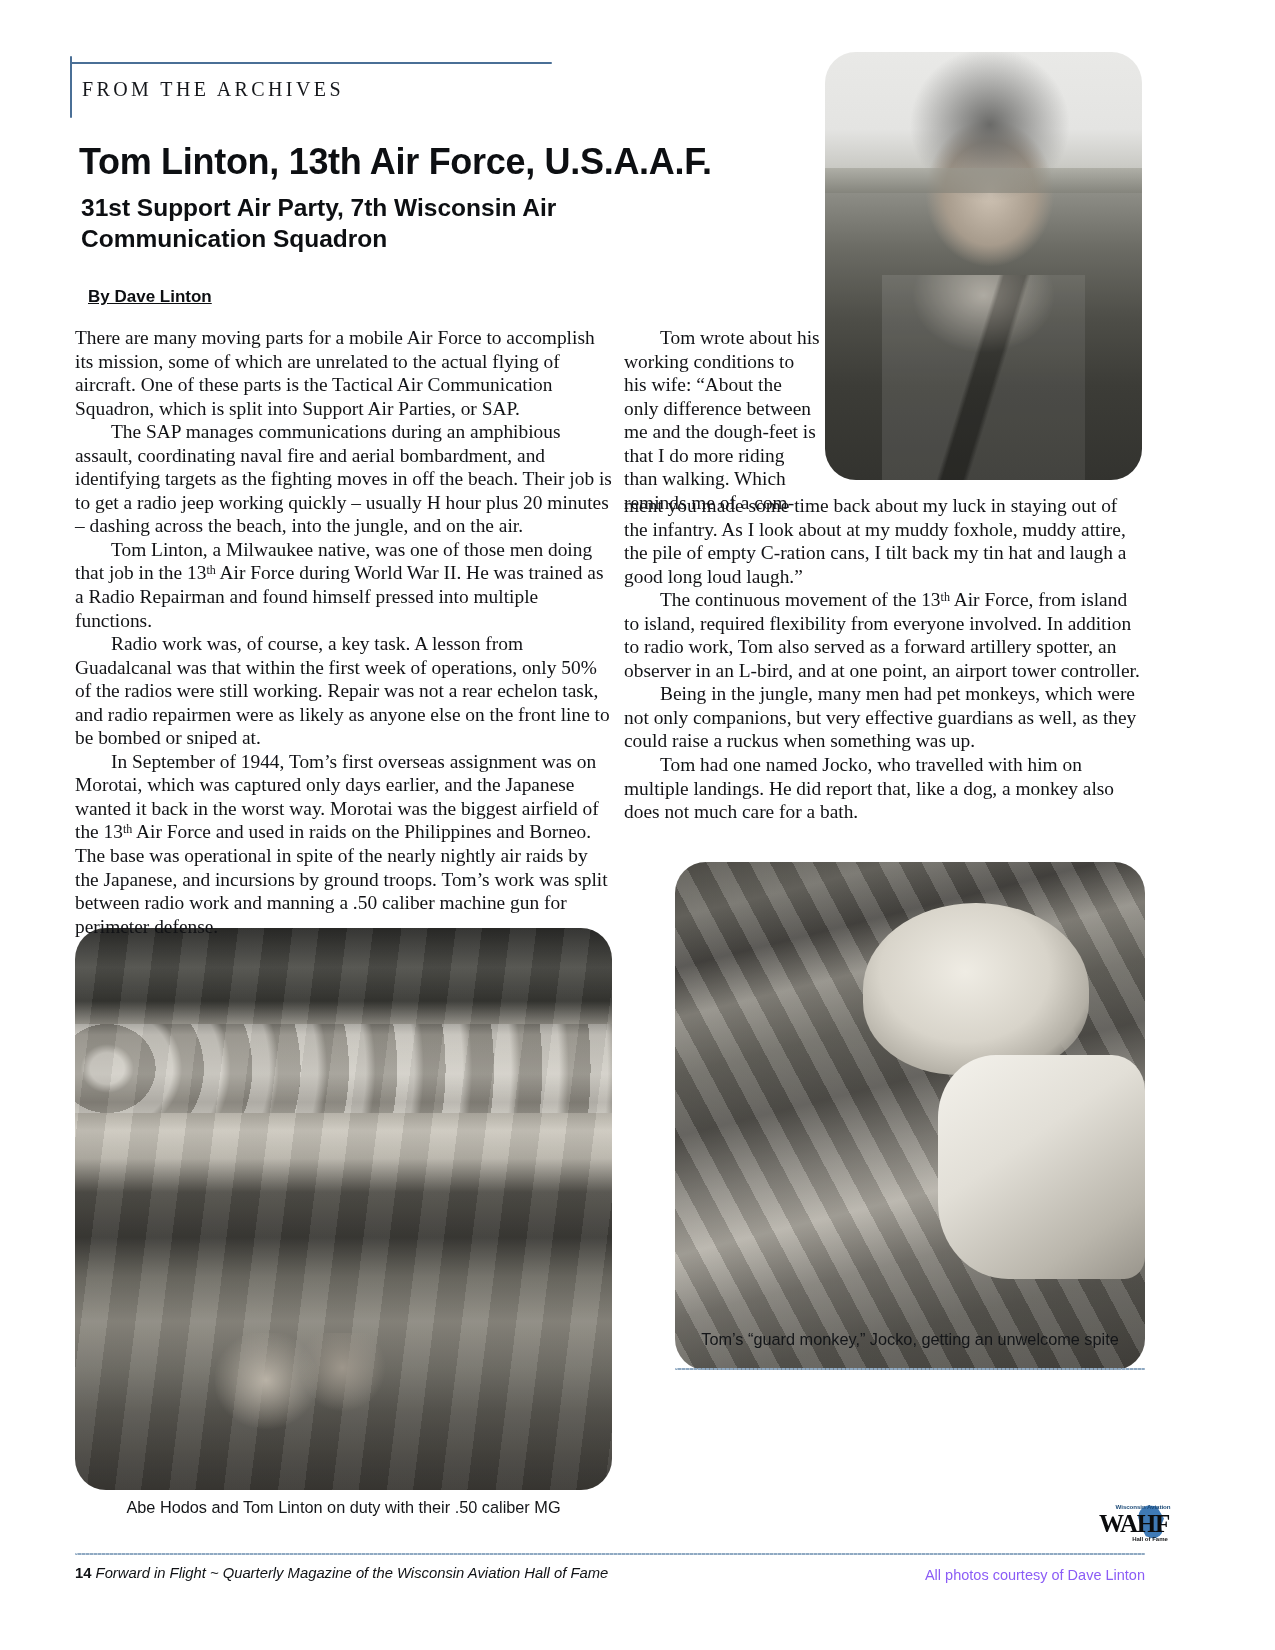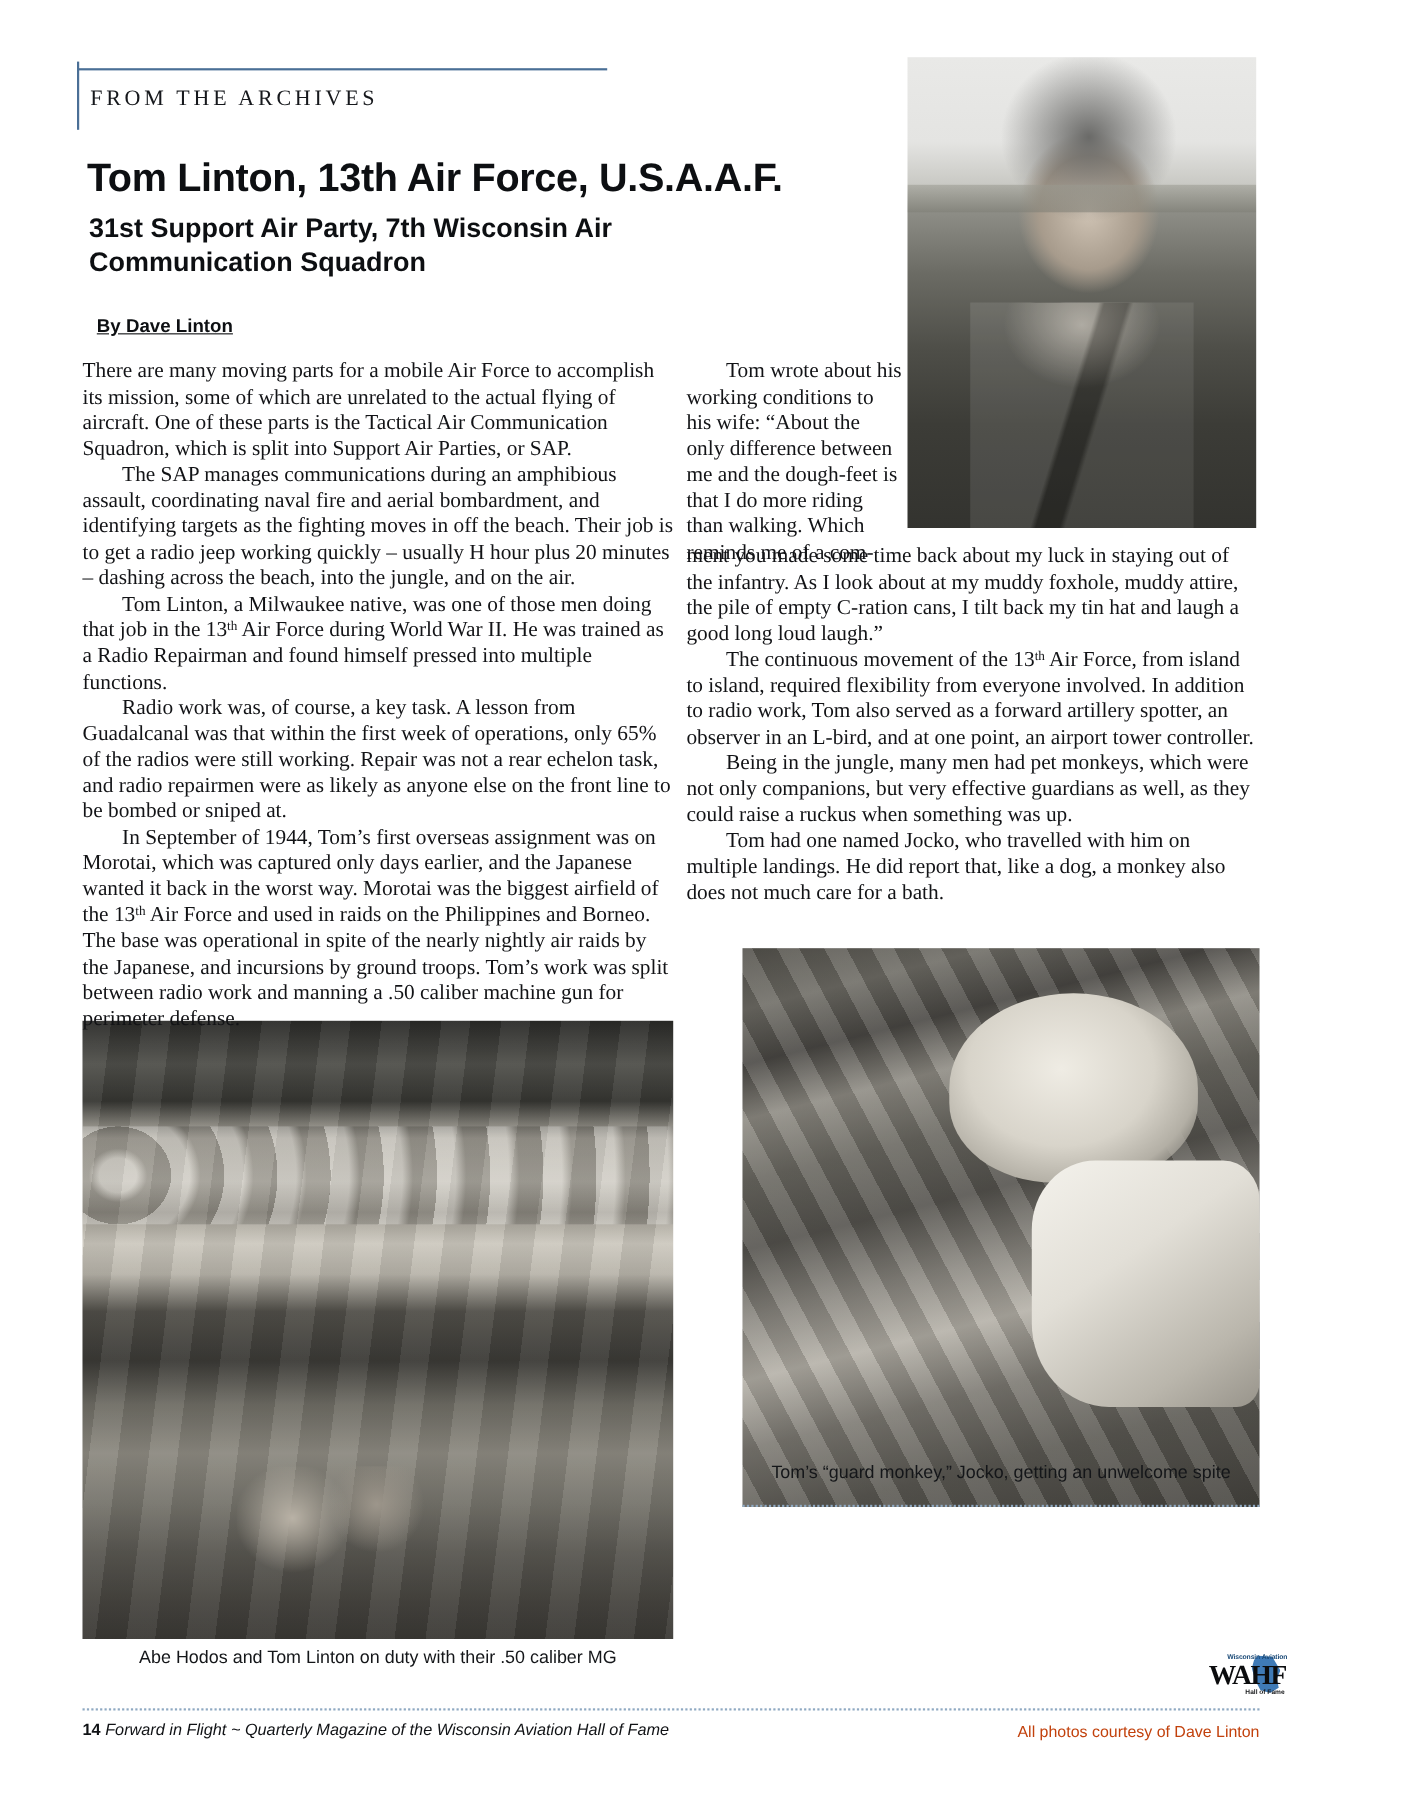--- a/index.html
+++ b/index.html
@@ -1,15 +1,15 @@
 <!DOCTYPE html>
 <html><head>
 <meta charset="utf-8">
 <style>
-  * { box-sizing: border-box; margin: 0; padding: 0; }
+  * { box-sizing: border-box; margin: 0; padding: 0; border-radius: 31px; }
 
   body {
     width: 1275px;
     height: 1650px;
     background: #ffffff;
     font-family: "Liberation Serif", serif;
     position: relative;
     overflow: hidden;
   }
 
@@ -192,21 +192,21 @@
     white-space: nowrap;
   }
   .footer-left .pg { font-weight: bold; font-style: normal; }
   .footer-left .pub { font-style: italic; }
 
   .footer-right {
     position: absolute;
     right: 130px; top: 1567px;
     font-family: "Liberation Sans", sans-serif;
     font-size: 14.5px;
-    color: #c2410c;
+    color: #8b5cf6;
     white-space: nowrap;
   }
 
   
   #wahf-logo {
     position: absolute;
     left: 1063px; top: 1503px; width: 82px; height: 44px; margin-left: 35px;
   }
   .wahf-state {
     position: absolute; left: 40px; top: 2px; width: 26px; height: 34px;
@@ -247,21 +247,21 @@
   <div class="byline">By Dave Linton</div>
 
   <div class="photo" id="photo-portrait"></div>
   <div class="photo" id="photo-foxhole"></div>
   <div class="photo" id="photo-monkey"></div>
 
   <div class="bodycol" id="col-left">
       <p>There are many moving parts for a mobile Air Force to accomplish its mission, some of which are unrelated to the actual flying of aircraft. One of these parts is the Tactical Air Communication Squadron, which is split into Support Air Parties, or SAP.</p>
       <p class="ind">The SAP manages communications during an amphibious assault, coordinating naval fire and aerial bombardment, and identifying targets as the fighting moves in off the beach. Their job is to get a radio jeep working quickly – usually H hour plus 20 minutes – dashing across the beach, into the jungle, and on the air.</p>
       <p class="ind">Tom Linton, a Milwaukee native, was one of those men doing that job in the 13<sup>th</sup> Air Force during World War II. He was trained as a Radio Repairman and found himself pressed into multiple functions.</p>
-      <p class="ind">Radio work was, of course, a key task. A lesson from Guadalcanal was that within the first week of operations, only 65% of the radios were still working. Repair was not a rear echelon task, and radio repairmen were as likely as anyone else on the front line to be bombed or sniped at.</p>
+      <p class="ind">Radio work was, of course, a key task. A lesson from Guadalcanal was that within the first week of operations, only 50% of the radios were still working. Repair was not a rear echelon task, and radio repairmen were as likely as anyone else on the front line to be bombed or sniped at.</p>
       <p class="ind">In September of 1944, Tom’s first overseas assignment was on Morotai, which was captured only days earlier, and the Japanese wanted it back in the worst way. Morotai was the biggest airfield of the 13<sup>th</sup> Air Force and used in raids on the Philippines and Borneo. The base was operational in spite of the nearly nightly air raids by the Japanese, and incursions by ground troops. Tom’s work was split between radio work and manning a .50 caliber machine gun for perimeter defense.</p>
     </div>
   <div class="bodycol" id="col-right-narrow">
       <p class="ind">Tom wrote about his working conditions to his wife: “About the only difference between me and the dough-feet is that I do more riding than walking. Which reminds me of a com-</p>
     </div>
   <div class="bodycol" id="col-right-wide">
       <p>ment you made some time back about my luck in staying out of the infantry. As I look about at my muddy foxhole, muddy attire, the pile of empty C-ration cans, I tilt back my tin hat and laugh a good long loud laugh.”</p>
       <p class="ind">The continuous movement of the 13<sup>th</sup> Air Force, from island to island, required flexibility from everyone involved. In addition to radio work, Tom also served as a forward artillery spotter, an observer in an L-bird, and at one point, an airport tower controller.</p>
       <p class="ind">Being in the jungle, many men had pet monkeys, which were not only companions, but very effective guardians as well, as they could raise a ruckus when something was up.</p>
       <p class="ind">Tom had one named Jocko, who travelled with him on multiple landings. He did report that, like a dog, a monkey also does not much care for a bath.</p>

